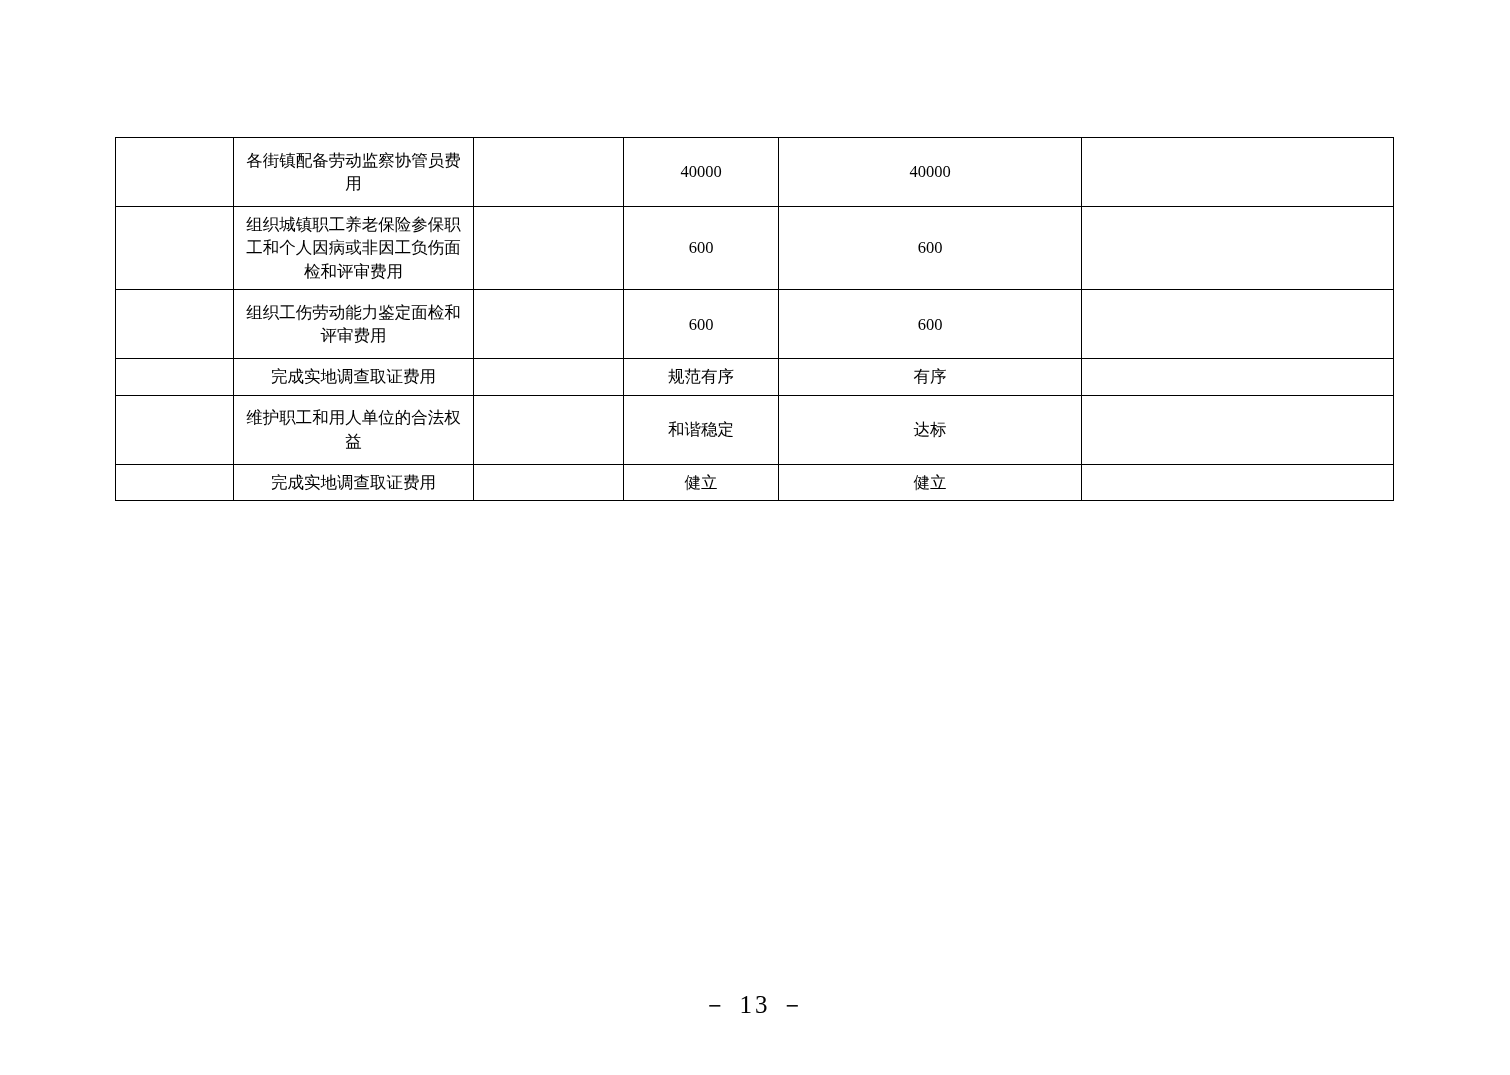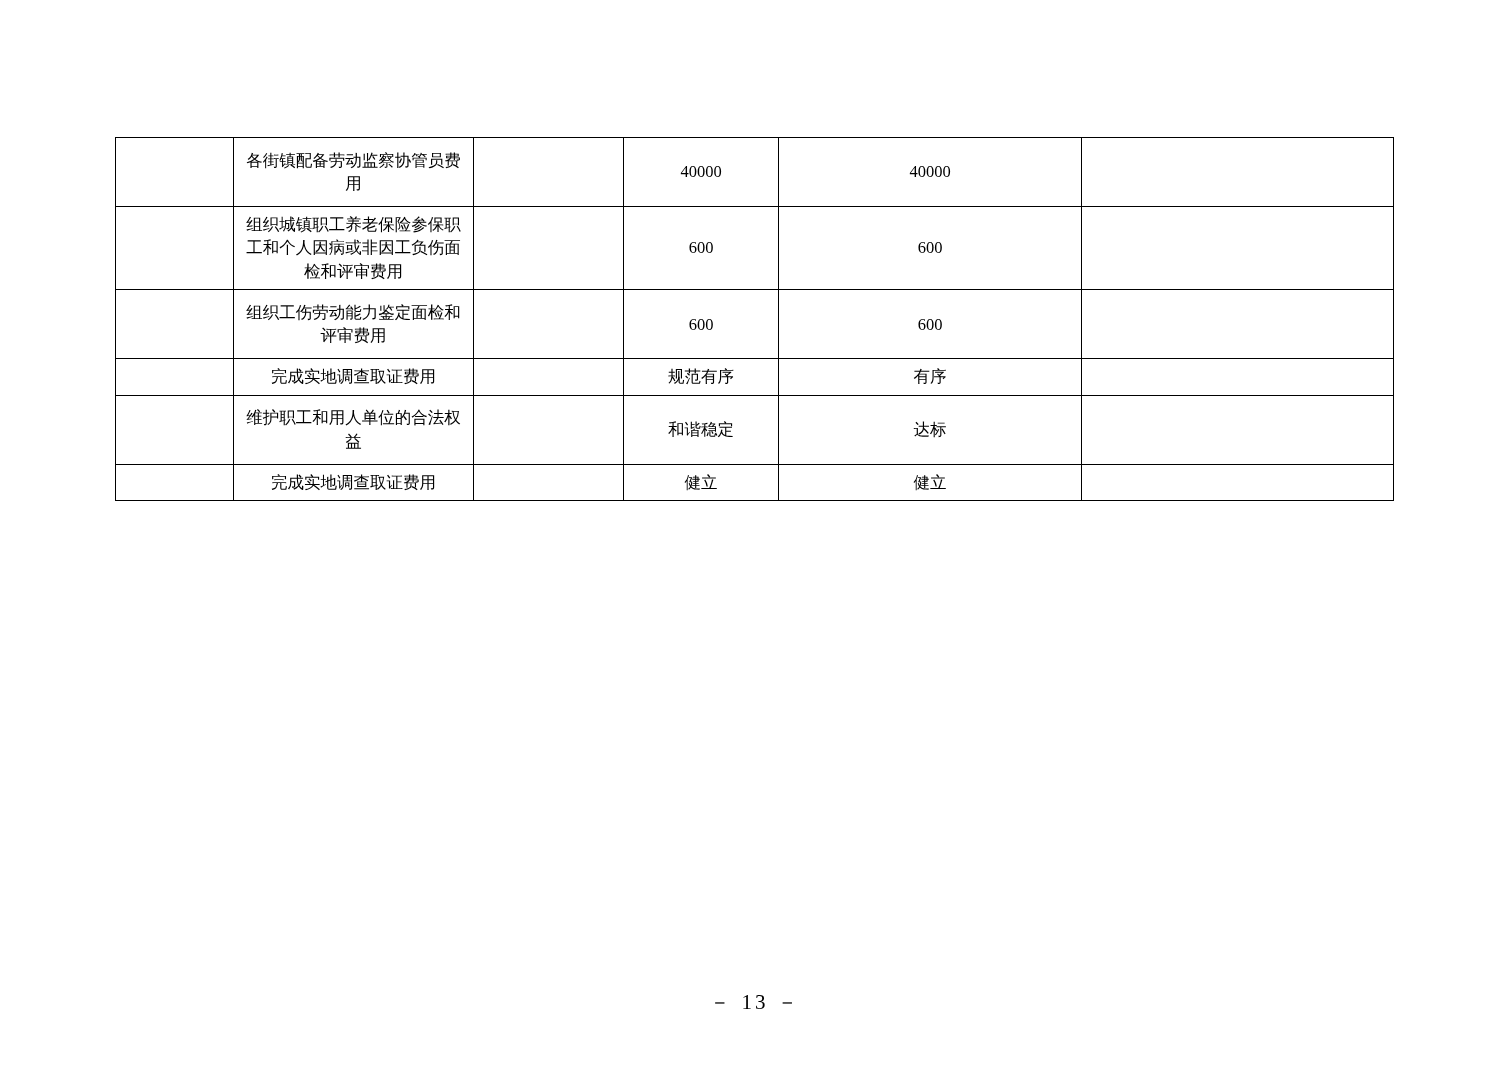--- a/index.html
+++ b/index.html
@@ -45,21 +45,21 @@
   .col-e { width: 303px; }
   .col-f { width: 312px; }
   .cell-empty { }
   .row-tall td { height: 56px; }
   .page-number {
     position: absolute;
     left: 0;
     top: 988px;
     width: 1510px;
     text-align: center;
-    font-size: 21px;
+    font-size: 25px;
     letter-spacing: 3px;
     font-family: "Liberation Serif", "DejaVu Serif", serif;
   }
 </style>
 </head>
 <body>
 
 <div class="page">
 
   <table class="doc-table">

